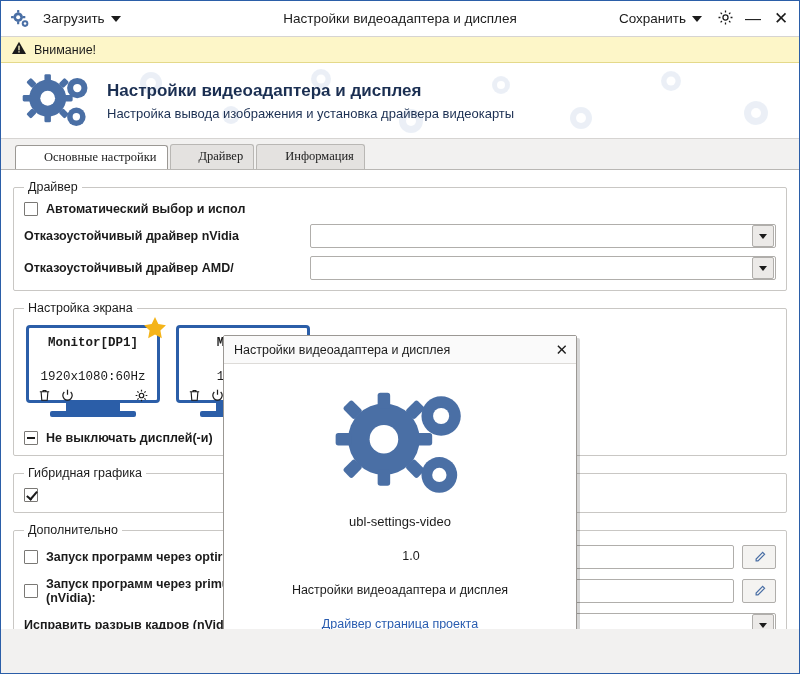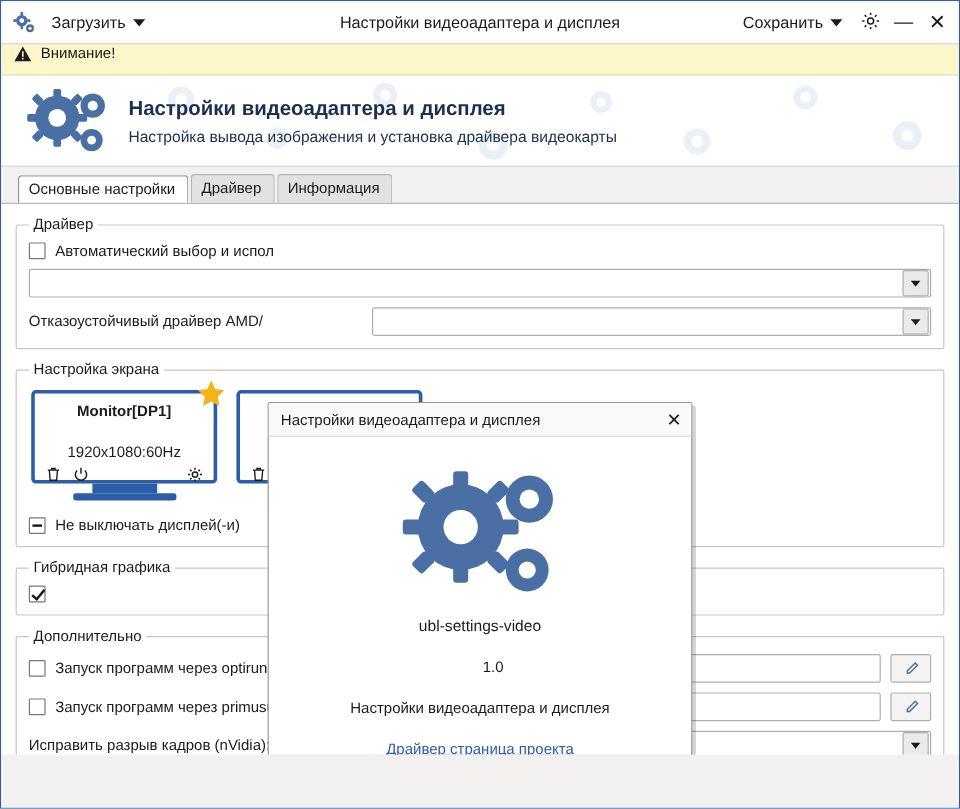--- a/index.html
+++ b/index.html
@@ -44,21 +44,21 @@
     position: absolute; left: 0; right: 0; text-align: center;
     font-size: 13.5px; color: #1b1b1b; pointer-events: none;
   }
   .tb-right { margin-left: auto; display: flex; align-items: center; gap: 8px; z-index: 2;}
   .win-btn { font-size: 16px; color: #1b1b1b; width: 20px; text-align: center; cursor: default; }
   .win-close { font-size: 17px; }
 
   
   .warnbar {
     height: 26px; background: #fdf6c8; border-bottom: 1px solid #e4d98a;
-    display: flex; gap: 7px; padding: 0 10px;
+    display: flex; align-items: center; gap: 7px; padding: 0 10px;
     flex: none;
   }
   .warn-text { font-size: 12.5px; color: #1b1b1b; }
 
   
   .banner {
     height: 76px; background: #ffffff;
     border-bottom: 1px solid #d6d4d2;
     display: flex; align-items: center; padding: 0 18px;
     flex: none; position: relative; overflow: hidden;
@@ -73,46 +73,47 @@
   }
 
   
   .tabstrip {
     display: flex; align-items: flex-end; gap: 2px;
     padding: 6px 14px 0 14px; flex: none;
     background: #f2f1f0;
     height: 30px;
   }
   .tab {
-    padding: 4px 10px 5px 8px;
+    padding: 4px 10px 5px 28px;
     border: 1px solid #b9b7b4;
     border-bottom: none;
     border-radius: 3px 3px 0 0;
     background: #e4e2e0;
     font-size: 12.5px;
     cursor: default;
+    font-family: Liberation Serif, serif;
   }
   .tab.active { background: #ffffff; border-color: #9b9894; position: relative; top: 1px; }
 
   
   .content {
     flex: 1; background: #ffffff; border-top: 1px solid #b9b7b4;
     padding: 10px 12px 8px 12px;
     position: relative;
     overflow: hidden;
   }
   fieldset {
     border: 1px solid #c9c7c4; border-radius: 2px;
     margin: 0 0 10px 0; padding: 8px 10px 10px 10px;
   }
   legend { font-size: 12.5px; padding: 0 4px; color: #1b1b1b; }
 
   .row { display: flex; align-items: center; gap: 8px; margin-bottom: 8px; }
   .row:last-child { margin-bottom: 0; }
-  .lbl { font-size: 12.5px; }
+  .lbl { font-size: 12.5px; font-weight: bold; }
   .lbl-w { width: 278px; flex: none; }
 
   .cb {
     width: 14px; height: 14px; border: 1px solid #7a7875; background: #fff;
     flex: none; display: inline-block; position: relative; border-radius: 1px;
   }
   .cb.checked::after {
     content: ""; position: absolute; left: 4px; top: 0px;
     width: 4px; height: 9px; border: solid #1b1b1b; border-width: 0 2px 2px 0;
     transform: rotate(40deg);
@@ -141,21 +142,21 @@
   }
   .pen-btn {
     width: 34px; height: 24px; border: 1px solid #b0aeab; background: #f4f3f1;
     border-radius: 2px; display: flex; align-items: center; justify-content: center;
     flex: none;
   }
 
   
   .monitors { display: flex; gap: 16px; padding: 2px 2px 4px 2px; }
   .mon-card {
-    width: 155px; position: relative;
+    width: 134px; position: relative; font-family: Liberation Mono, monospace;
   }
   .mon-screen {
     border: 3px solid #2b5ea8; border-radius: 4px; background: #ffffff;
     padding: 8px 8px 6px 8px; height: 78px;
     display: flex; flex-direction: column; justify-content: space-between;
   }
   .mon-name { font-size: 12.5px; font-weight: bold; text-align: center; }
   .mon-res { font-size: 12.5px; text-align: center; margin-top: 20px;}
   .mon-icons { display: flex; align-items: center; gap: 8px; margin-top: 4px; }
   .mon-icons .spacer { flex: 1; }
@@ -313,20 +314,21 @@
 
   <div class="content">
 
     <fieldset>
       <legend>Драйвер</legend>
       <div class="row">
         <span class="cb"></span>
         <span class="lbl">Автоматический выбор и испол</span>
       </div>
       <div class="row">
+        <span class="lbl lbl-w">Отказоустойчивый драйвер nVidia</span>
         <span class="combo">
           <span></span>
           <span class="cbtn">
               <span class="arrow-dn"></span>
             </span>
         </span>
       </div>
       <div class="row">
         <span class="lbl lbl-w">Отказоустойчивый драйвер AMD/</span>
         <span class="combo">

